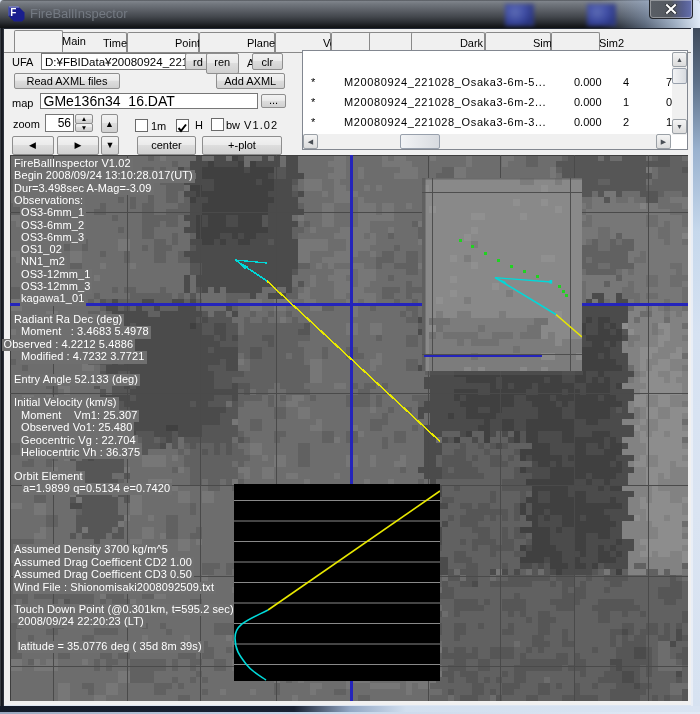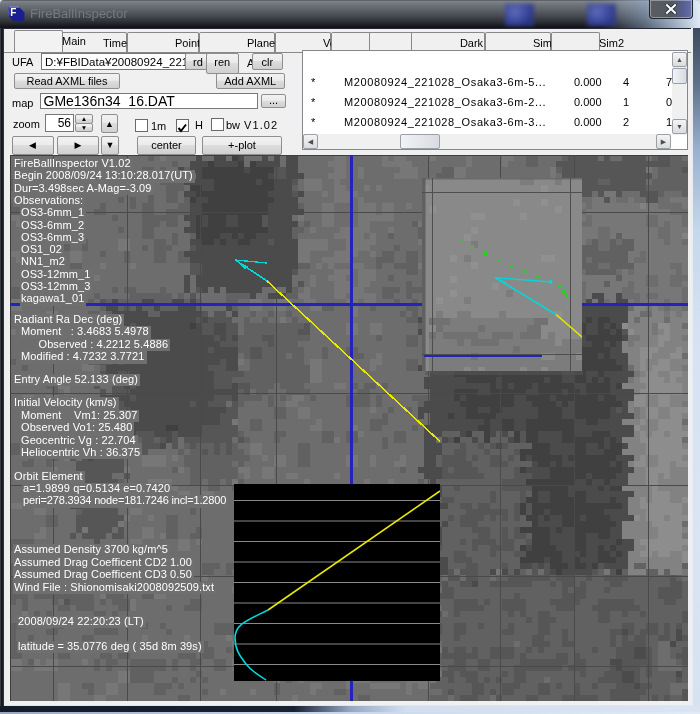--- a/index.html
+++ b/index.html
@@ -234,35 +234,35 @@
 <div class="ml" style="top:207.2px;left:19.5px">OS3-6mm_1</div>
 <div class="ml" style="top:219.5px;left:19.5px">OS3-6mm_2</div>
 <div class="ml" style="top:231.8px;left:19.5px">OS3-6mm_3</div>
 <div class="ml" style="top:244.1px;left:19.5px">OS1_02</div>
 <div class="ml" style="top:256.4px;left:19.5px">NN1_m2</div>
 <div class="ml" style="top:268.7px;left:19.5px">OS3-12mm_1</div>
 <div class="ml" style="top:281.0px;left:19.5px">OS3-12mm_3</div>
 <div class="ml" style="top:293.3px;left:19.5px">kagawa1_01</div>
 <div class="ml" style="top:313.7px;left:12.5px">Radiant Ra Dec (deg)</div>
 <div class="ml" style="top:326.2px;left:19.5px">Moment&nbsp;&nbsp;&nbsp;: 3.4683 5.4978</div>
-<div class="ml" style="top:338.6px;left:37px">Observed : 4.2212 5.4886</div>
+<div class="ml" style="top:338.6px;left:2px">Observed : 4.2212 5.4886</div>
 <div class="ml" style="top:351.0px;left:19.5px">Modified : 4.7232 3.7721</div>
 <div class="ml" style="top:373.9px;left:12.5px">Entry Angle 52.133 (deg)</div>
 <div class="ml" style="top:397.3px;left:12.5px">Initial Velocity (km/s)</div>
 <div class="ml" style="top:409.7px;left:19.5px">Moment&nbsp;&nbsp;&nbsp;&nbsp;Vm1: 25.307</div>
 <div class="ml" style="top:422.1px;left:19.5px">Observed Vo1: 25.480</div>
 <div class="ml" style="top:434.5px;left:19.5px">Geocentric Vg : 22.704</div>
 <div class="ml" style="top:446.9px;left:19.5px">Heliocentric Vh : 36.375</div>
 <div class="ml" style="top:470.5px;left:12.5px">Orbit Element</div>
 <div class="ml" style="top:482.9px;left:21.5px">a=1.9899 q=0.5134 e=0.7420</div>
-<div class="ml" style="top:495.3px;left:21.5px"><span style="letter-spacing:-0.18px">peri=278.3934 node=181.7246 incl=1.2800</span></div>
 <div class="ml" style="top:544.3px;left:12.5px">Assumed Density 3700 kg/m^5</div>
 <div class="ml" style="top:556.7px;left:12.5px">Assumed Drag Coefficent CD2 1.00</div>
 <div class="ml" style="top:569.1px;left:12.5px">Assumed Drag Coefficent CD3 0.50</div>
 <div class="ml" style="top:581.5px;left:12.5px">Wind File : Shionomisaki2008092509.txt</div>
+<div class="ml" style="top:603.5px;left:12.5px">Touch Down Point (@0.301km, t=595.2 sec)</div>
 <div class="ml" style="top:615.9px;left:16.5px">2008/09/24 22:20:23 (LT)</div>
 <div class="ml" style="top:640.7px;left:16.5px">latitude = 35.0776 deg ( 35d 8m 39s)</div>
   </div>
 
   <svg id="blackpanel" width="206" height="197" viewBox="0 0 206 197">
     <rect width="206" height="197" fill="#000"></rect>
     <line x1="0" x2="206" y1="16.5" y2="16.5" stroke="#898989" stroke-width="1"></line>
       <line x1="0" x2="206" y1="37" y2="37" stroke="#898989" stroke-width="1"></line>
       <line x1="0" x2="206" y1="57.5" y2="57.5" stroke="#898989" stroke-width="1"></line>
       <line x1="0" x2="206" y1="78" y2="78" stroke="#898989" stroke-width="1"></line>

